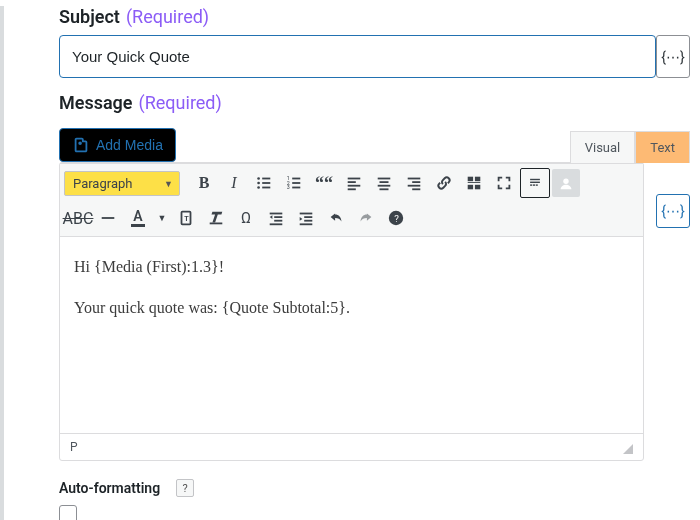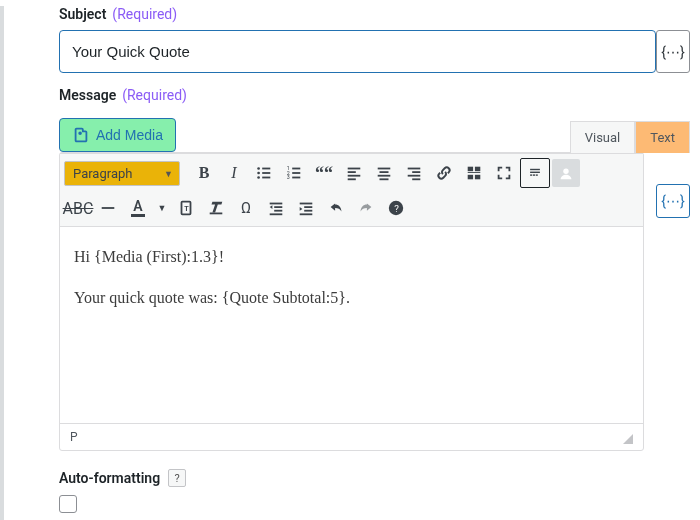--- a/index.html
+++ b/index.html
@@ -1,43 +1,43 @@
 <!DOCTYPE html>
 <html><head>
 <meta charset="utf-8">
 <style>
   html,body{margin:0;padding:0;font-family:-apple-system,BlinkMacSystemFont,"Segoe UI",Roboto,sans-serif;font-size:14px;color:#1d2327;background:#fff;}
   .page{width:700px;height:520px;box-sizing:border-box;padding:0 0 0 10px;border-left:4px solid #d9dcde;}
   .inner{padding:0 10px 0 45px;}
-  .label-row{font-weight:600;font-size:14px;margin-top:6px;display:flex;align-items:center;gap:6px;}
+  .label-row{font-weight:600;font-size:18px;margin-top:6px;display:flex;align-items:center;gap:6px;}
   .req{color:#8b5cf6;font-weight:400;}
   .field-row{display:flex;align-items:stretch;gap:0;margin-top:8px;}
   .text-input{flex:1;border:1.5px solid #2271b1;border-radius:4px;padding:12px 12px;font-size:15px;color:#1d2327;outline:none;}
   .merge-btn{width:32px;border:1px solid #8c8f94;border-radius:3px;background:#fff;display:flex;align-items:center;justify-content:center;font-size:14px;color:#2c3338;cursor:pointer;}
   .merge-btn.blue{border-color:#2271b1;color:#2271b1;}
   .msg-label{margin-top:14px;}
-  .add-media{display:inline-flex;align-items:center;gap:6px;border:1.5px solid #2271b1;border-radius:4px;padding:7px 12px;color:#2271b1;font-size:14px;background:#86efac;cursor:pointer;margin-top:15px;font-weight:400;}
+  .add-media{display:inline-flex;align-items:center;gap:6px;border:1.5px solid #2271b1;border-radius:4px;padding:7px 12px;color:#2271b1;font-size:14px;background:#000000;cursor:pointer;margin-top:15px;font-weight:400;}
   .editor-wrap{margin-top:0;display:flex;align-items:flex-start;gap:12px;}
   .editor{flex:1;border:1px solid #dcdcde;border-radius:3px;background:#fff;}
   .tabs{display:flex;justify-content:flex-end;gap:0;border-bottom:0;}
   .tab{padding:8px 14px 8px;border:1px solid #dcdcde;border-bottom:0;background:#f6f7f7;color:#50575e;font-size:13px;cursor:pointer;position:relative;top:1px;margin-top:16px;}
   .tab.active{background:#fdba74;}
   .media-tabs-row{display:flex;align-items:flex-end;justify-content:space-between;margin-top:-33px;}
   .toolbar{background:#f6f7f7;border:1px solid #dcdcde;border-left:0;border-right:0;padding:4px 4px;display:flex;flex-wrap:wrap;align-items:center;gap:2px;}
-  .tb-select{border:1px solid #c3c4c7;background:#eab308;padding:4px 18px 4px 8px;font-size:13px;border-radius:2px;min-width:88px;color:#3c434a;position:relative;}
+  .tb-select{border:1px solid #c3c4c7;background:#fde047;padding:4px 18px 4px 8px;font-size:13px;border-radius:2px;min-width:88px;color:#3c434a;position:relative;}
   .tb-select .caret{position:absolute;right:6px;top:7px;font-size:9px;color:#555;}
   .tb-btn{width:28px;height:28px;display:flex;align-items:center;justify-content:center;color:#3c434a;border-radius:2px;cursor:pointer;}
   .tb-btn.box{border:1px solid #1d2327;}
   .tb-btn.avatar{background:#d9dcde;}
   .tb-sep{width:6px;}
   .editor-body{min-height:168px;padding:18px 14px 10px;font-family:Georgia,serif;font-size:16px;color:#3c3c3c;line-height:1.55;}
   .editor-body p{margin:0 0 16px;}
   .path-bar{border-top:1px solid #dcdcde;padding:6px 10px;font-size:12px;color:#50575e;display:flex;justify-content:space-between;}
   .resize-handle{width:0;height:0;border-left:10px solid transparent;border-bottom:10px solid #c3c4c7;align-self:flex-end;}
-  .autofmt{margin-top:18px;display:flex;align-items:center;gap:8px;font-weight:600;}
+  .autofmt{margin-top:18px;display:flex;align-items:center;gap:16px;font-weight:600;}
   .help{width:16px;height:16px;border:1px solid #c3c4c7;border-radius:2px;display:flex;align-items:center;justify-content:center;font-size:11px;color:#555;background:#f6f7f7;font-weight:400;}
   .checkbox{width:16px;height:16px;border:1px solid #8c8f94;border-radius:3px;background:#fff;margin-top:8px;}
   svg{display:block;}
   .ic{width:18px;height:18px;fill:#3c434a;}
   .ic-sm{width:14px;height:14px;fill:#3c434a;}
   .strike{text-decoration:line-through;font-size:16px;}
   .underline-a{display:flex;flex-direction:column;align-items:center;line-height:1;}
   .swatch{width:14px;height:3px;background:#3c434a;margin-top:1px;}
   .dim{opacity:.5;}
 </style>

